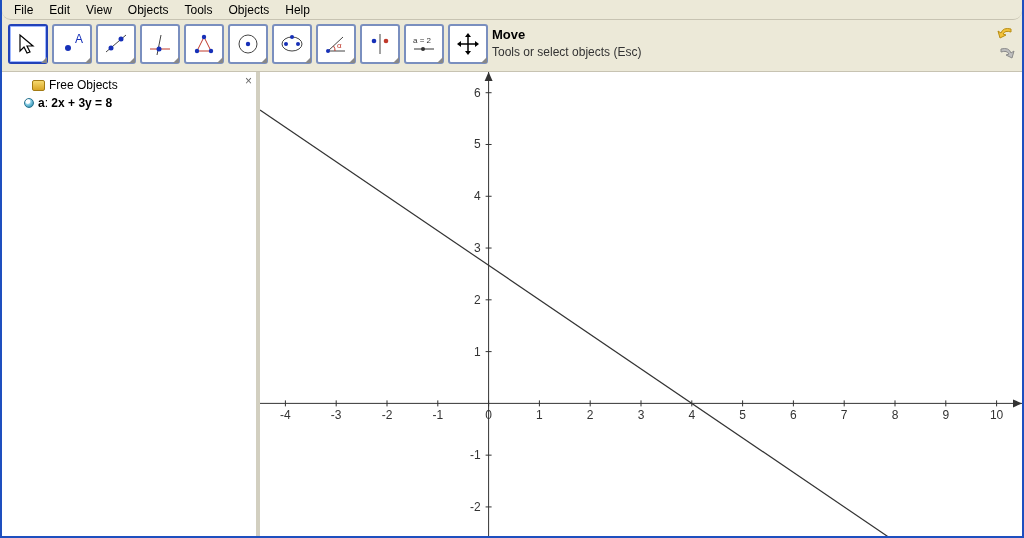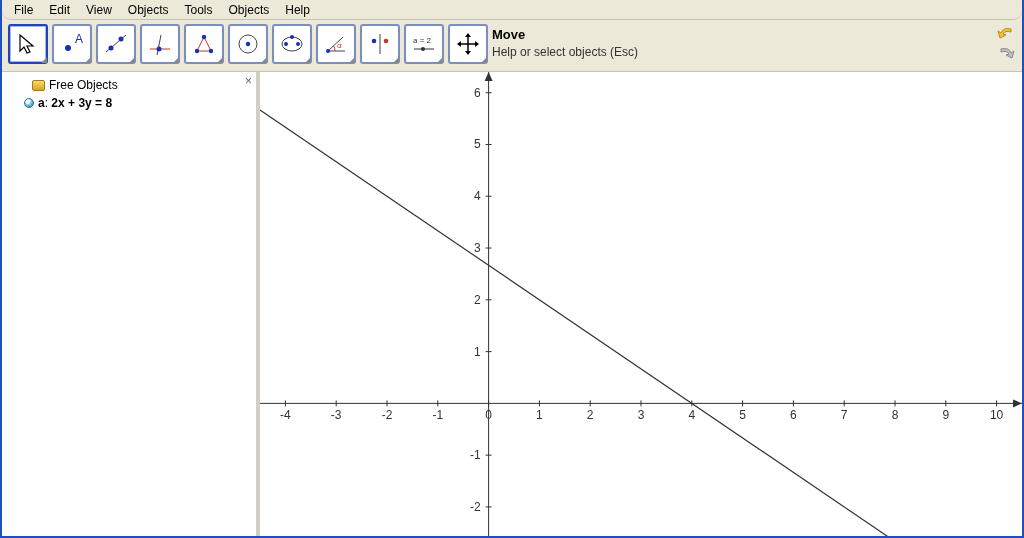--- a/index.html
+++ b/index.html
@@ -239,21 +239,21 @@
       <polygon points="12,1 9,5 15,5"></polygon>
       <polygon points="12,23 9,19 15,19"></polygon>
       <polygon points="1,12 5,9 5,15"></polygon>
       <polygon points="23,12 19,9 19,15"></polygon>
     </svg>
     <div class="drop"></div>
   </div>
 
   <div class="tool-desc">
     <div class="title">Move</div>
-    <div class="sub">Help or select objects (Esc)</div>
+    <div class="sub">Tools or select objects (Esc)</div>
   </div>
 
   <div class="right-icons">
     <div class="ic">
       <svg width="18" height="16">
         <path d="M14 4 Q6 2 4 8 L1 6 L3 13 L9 10 L6 9 Q8 5 14 7 Z" fill="#f3c23a" stroke="#b88d12"></path>
       </svg>
     </div>
     <div class="ic">
       <svg width="18" height="16">

